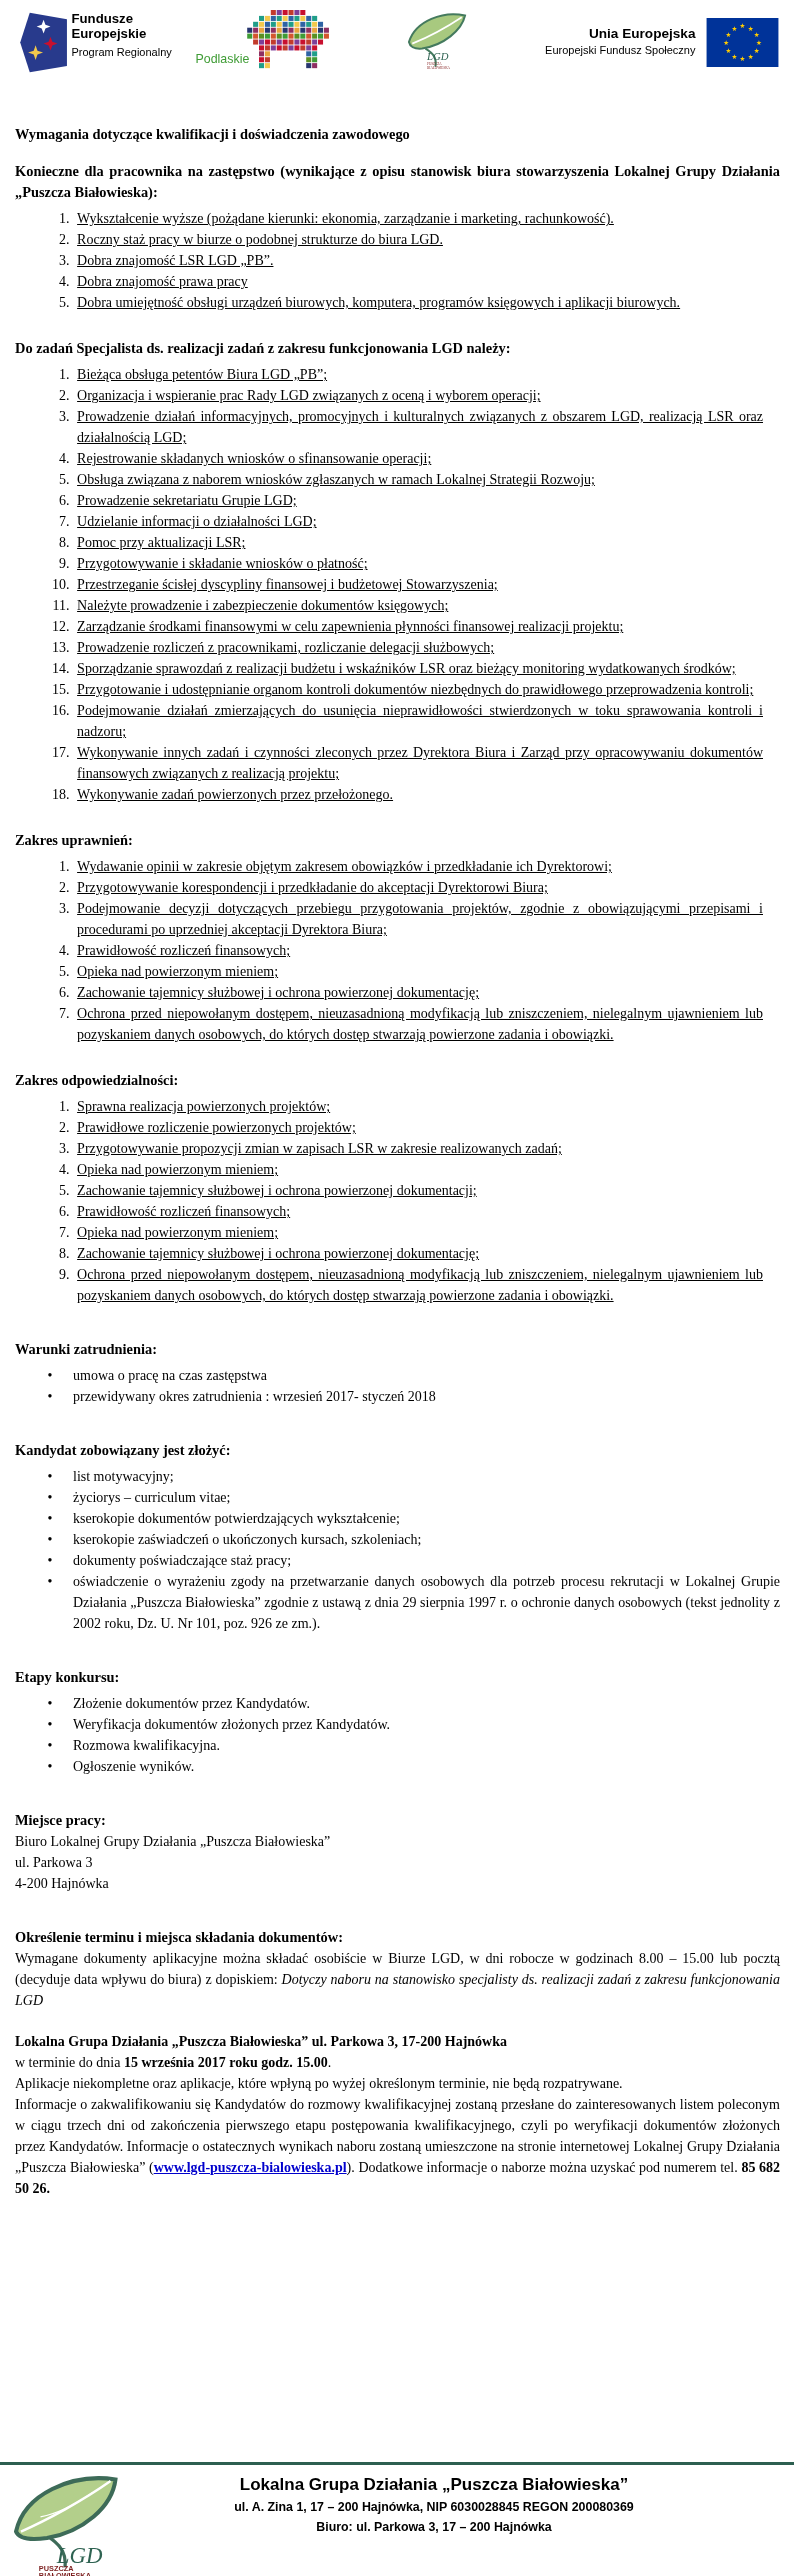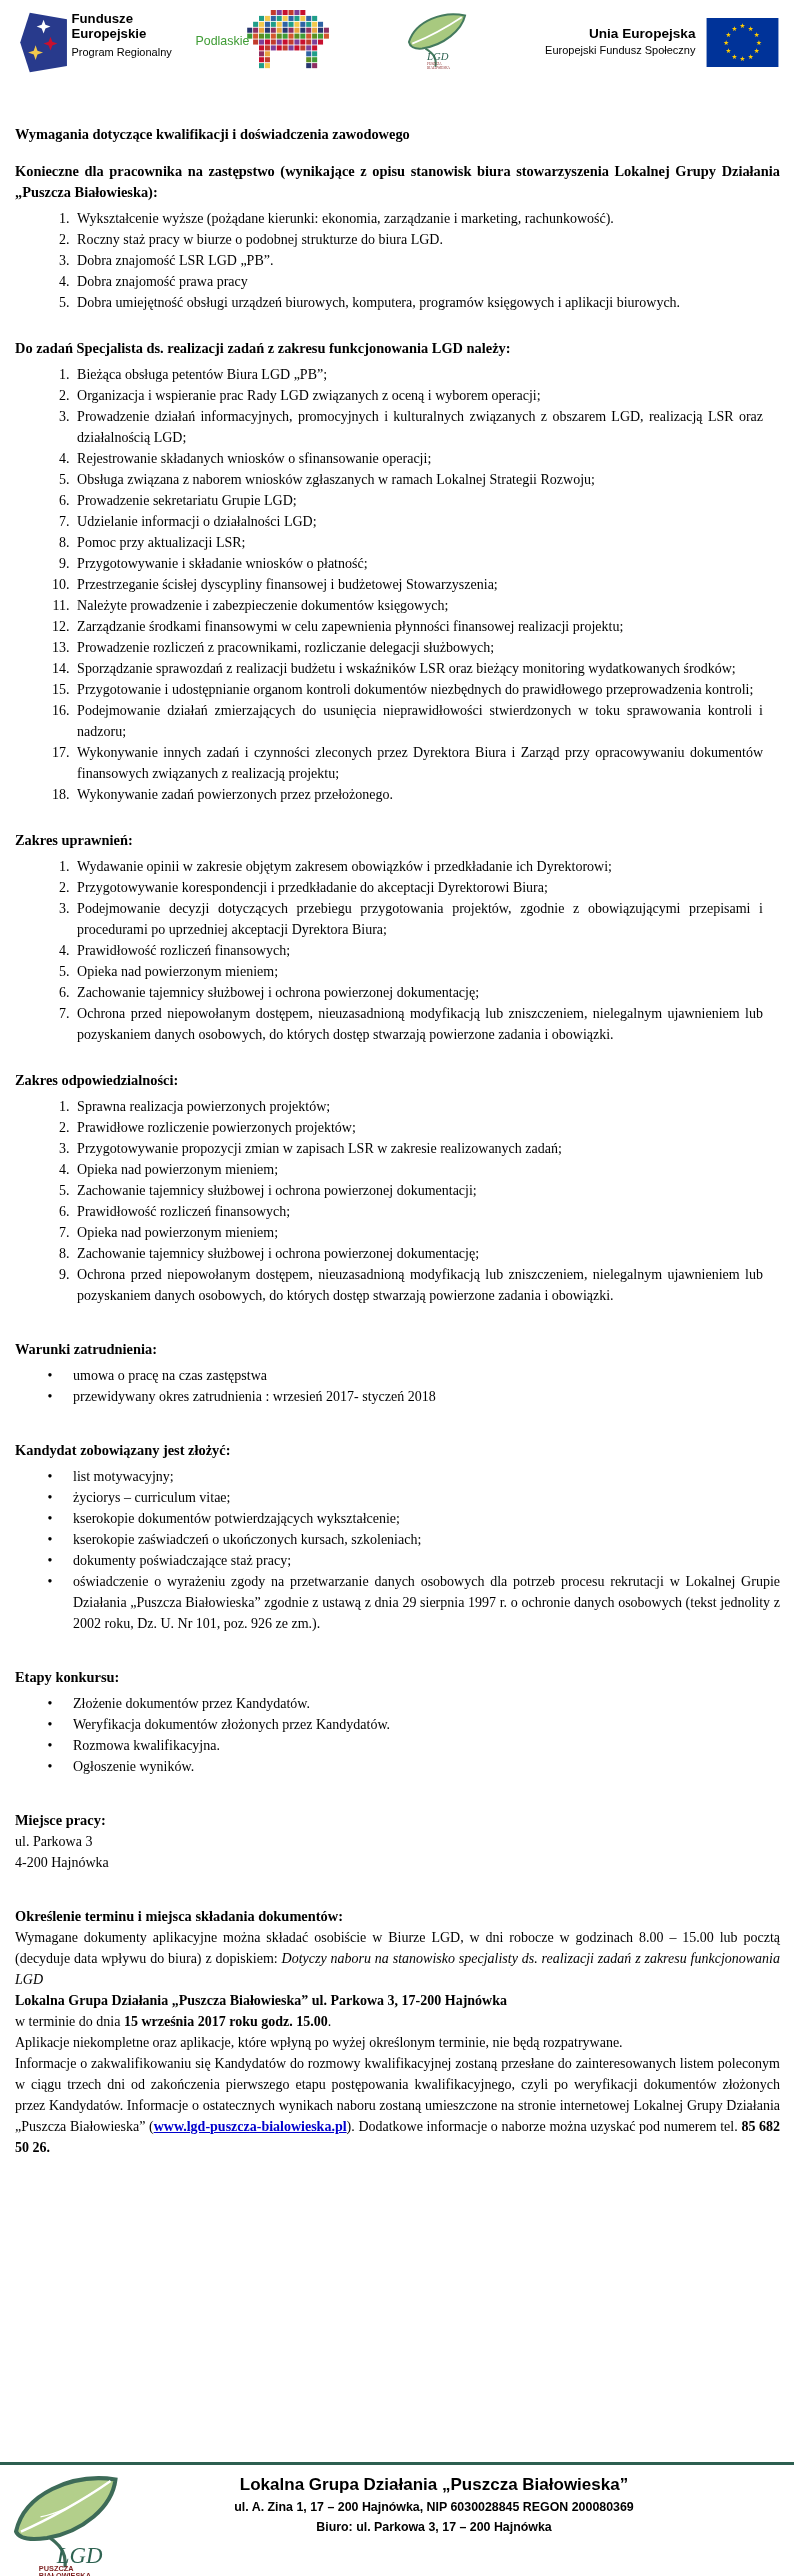--- a/index.html
+++ b/index.html
@@ -1,44 +1,44 @@
 <!DOCTYPE html>
 <html lang="pl" style="font-size:13.2px"><head>
 <meta charset="utf-8">
 <style>
   html,body{margin:0;padding:0;background:#fff;}
   .page{width:795px;height:2576px;margin:0 auto;position:relative;background:#fff;
         font-family:"Liberation Serif",serif;font-size:14px;line-height:21px;color:#000;overflow:hidden;}
   .content{padding:0 15px;}
   p{margin:0;}
   .just{text-align:justify;}
-  .bold{font-weight:bold;}
+  .bold{font-weight:bold;margin-top:20px;}
   .italic{font-style:italic;}
   
   .logos{display:flex;align-items:center;justify-content:space-between;padding:6.6px 16.5px 3.3px 16.5px;height:71px;}
   .logo-fe{display:flex;align-items:flex-start;gap:4px;}
   .fe-text{font-family:"Liberation Sans",sans-serif;line-height:15.7px;}
   .fe-b{font-weight:bold;font-size:13.2px;}
   .fe-s{font-size:11px;margin-top:2.5px;}
   .logo-podlaskie{position:relative;text-align:center;}
   .podlaskie-label{font-family:"Liberation Sans",sans-serif;color:#3f9c35;font-size:12.4px;
-        position:absolute;left:-51px;bottom:23px;}
+        position:absolute;left:-51px;bottom:5px;}
   .logo-ue{display:flex;align-items:center;gap:10px;}
   .ue-text{font-family:Liberation Sans, sans-serif;text-align:right;line-height:15.7px;}
   .ue-b{font-weight:bold;font-size:13.6px;}
   .ue-s{font-size:11px;margin-top:1.7px;}
   
   .title{font-weight:bold;font-size:15px;line-height:22px;text-align:center;margin:20px 0 0 0;}
   .hsec{font-weight:bold;font-size:14.4px;margin:0;}
   .mt-xl{margin-top:43px;}
   .mt-lg{margin-top:33px;}
   .mt-md{margin-top:25px;}
   .mt-sm{margin-top:16.5px;}
   
-  ol.num{margin:5px 17px 0 0;padding-left:58px;}
+  ol.num{margin:5px 17px 0 0;padding-left:58px;text-decoration:underline;}
   ol.num li{text-align:justify;padding-left:4.1px;}
   ul.bul{margin:5px 0 0 0;padding-left:58px;list-style:none;}
   ul.bul li{text-align:justify;position:relative;}
   ul.bul li::before{content:"\2022";position:absolute;left:-25.6px;}
   
   .link{color:#0000cc;font-weight:bold;text-decoration:underline;cursor:pointer;}
   
   .footer-rule{position:absolute;left:0;top:2462px;width:795px;height:2.5px;background:#2d5f50;}
   .footer{position:absolute;left:0;top:2466px;width:795px;}
   .footer-leaf{position:absolute;left:6.6px;top:1.7px;}
@@ -286,20 +286,21 @@
 
     <li>Złożenie dokumentów przez Kandydatów.</li>
         <li>Weryfikacja dokumentów złożonych przez Kandydatów.</li>
         <li>Rozmowa kwalifikacyjna.</li>
         <li>Ogłoszenie wyników.</li>
       </ul>
 
     <p class="hsec mt-lg">Miejsce pracy:</p>
     <div>
 
+    <p>Biuro Lokalnej Grupy Działania „Puszcza Białowieska”</p>
         <p>ul. Parkowa 3</p>
         <p>4-200 Hajnówka</p>
       </div>
 
     <p class="hsec mt-lg">Określenie terminu i miejsca składania dokumentów:</p>
     <p class="just"><span>Wymagane dokumenty aplikacyjne można składać osobiście w Biurze LGD, w dni robocze w godzinach 8.00 – 15.00 lub pocztą (decyduje data wpływu do biura) z dopiskiem: </span><i class="italic">Dotyczy naboru na stanowisko specjalisty ds. realizacji zadań z zakresu funkcjonowania LGD</i></p>
     <p class="bold">Lokalna Grupa Działania „Puszcza Białowieska” ul. Parkowa 3, 17-200 Hajnówka</p>
     <p><span>w terminie do dnia </span><b>15 września 2017 roku godz. 15.00</b><span>.</span></p>
     <p class="just">Aplikacje niekompletne oraz aplikacje, które wpłyną po wyżej określonym terminie, nie będą rozpatrywane.</p>
     <p class="just"><span>Informacje o zakwalifikowaniu się Kandydatów do rozmowy kwalifikacyjnej zostaną przesłane do zainteresowanych listem poleconym w ciągu trzech dni od zakończenia pierwszego etapu postępowania kwalifikacyjnego, czyli po weryfikacji dokumentów złożonych przez Kandydatów. Informacje o ostatecznych wynikach naboru zostaną umieszczone na stronie internetowej Lokalnej Grupy Działania „Puszcza Białowieska” (</span><a class="link">www.lgd-puszcza-bialowieska.pl</a><span>). Dodatkowe informacje o naborze można uzyskać pod numerem tel. </span><b>85 682 50 26.</b></p>

